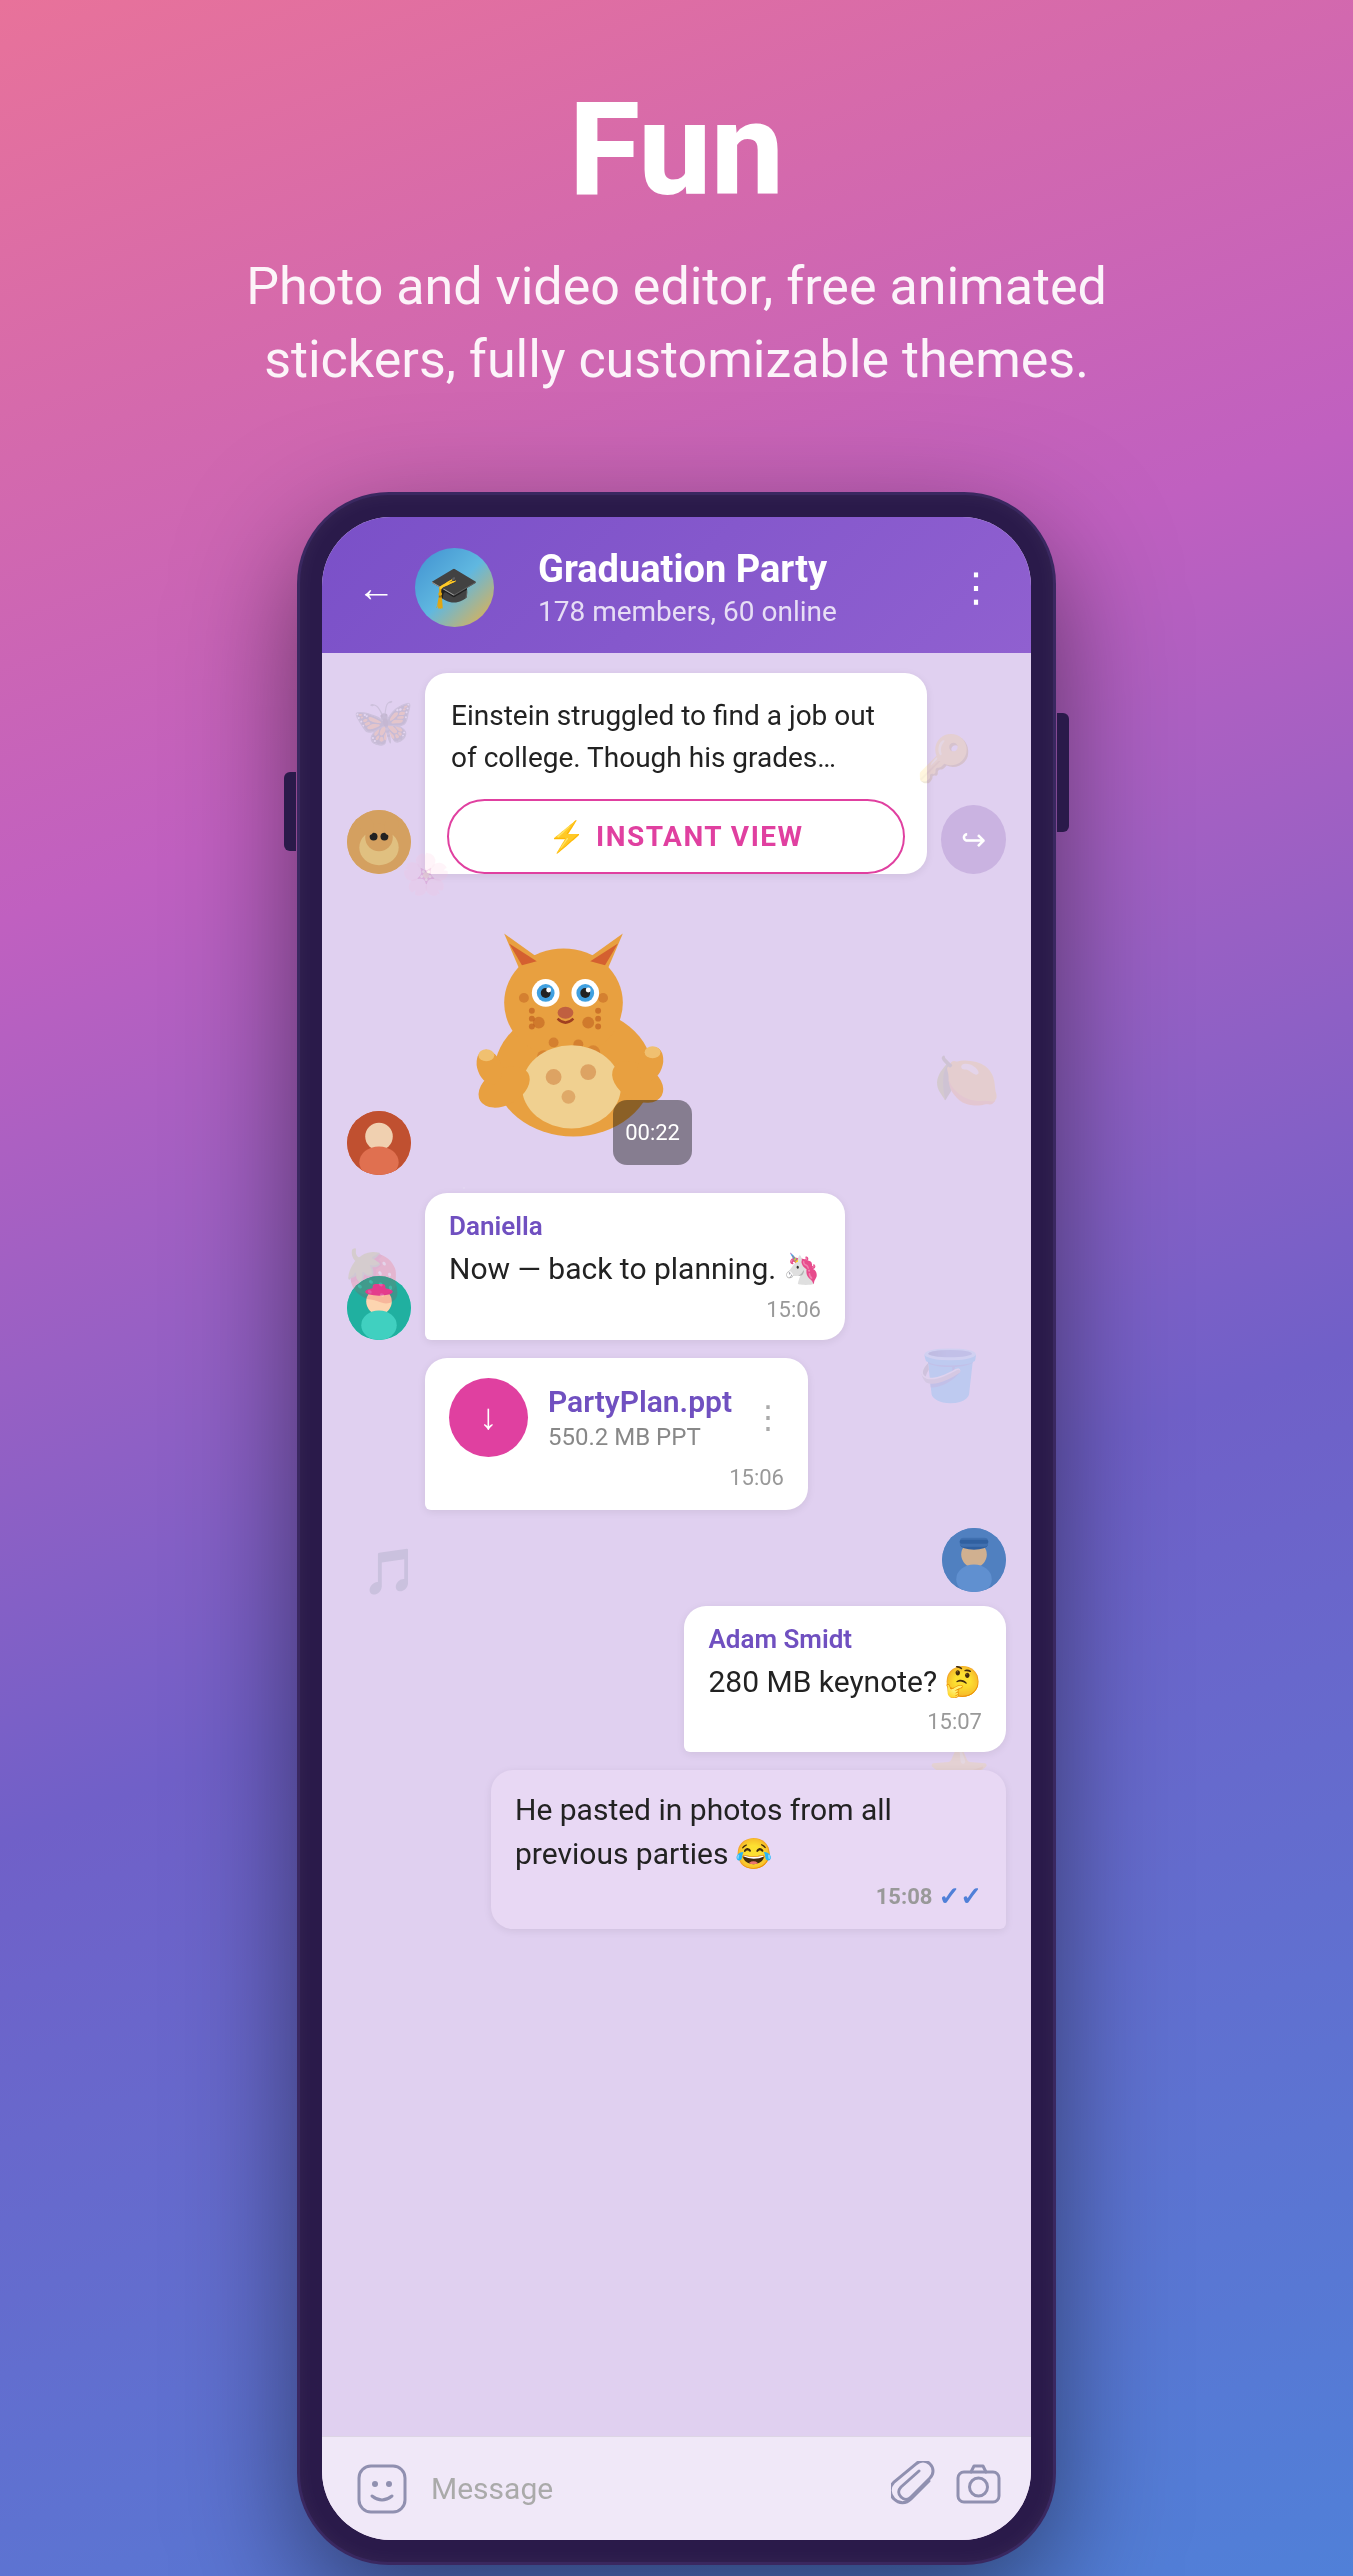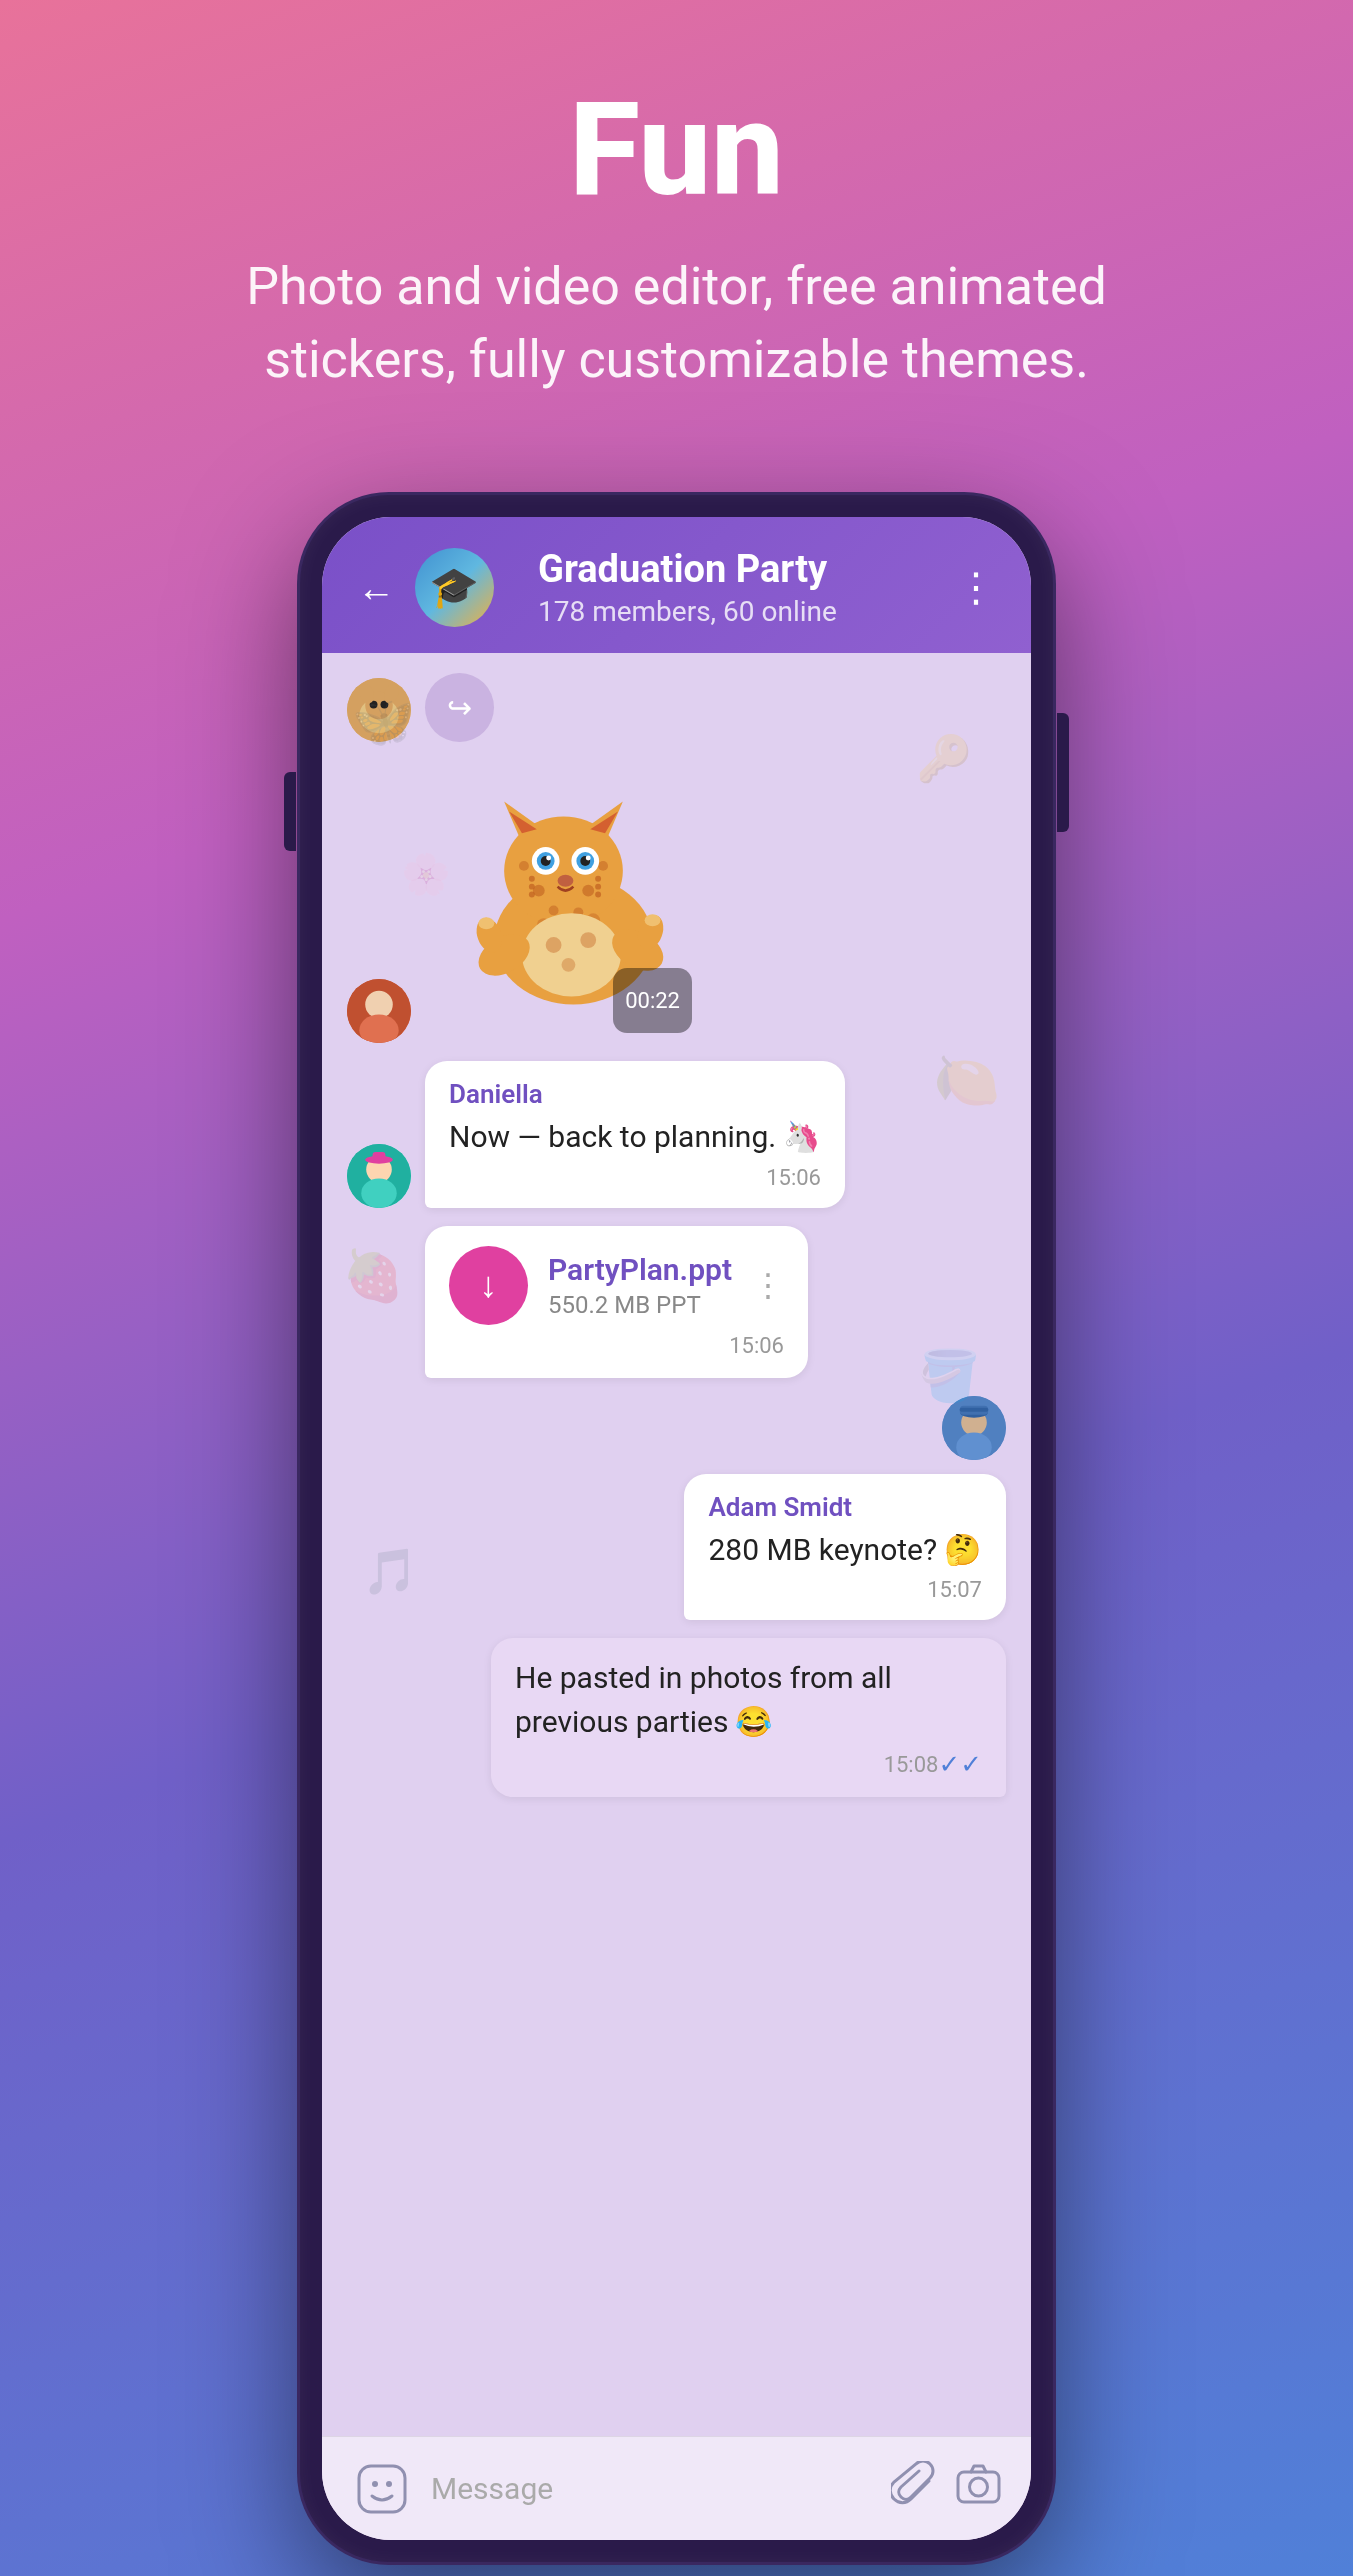--- a/index.html
+++ b/index.html
@@ -243,20 +243,22 @@
       font-size: 22px;
       color: #999;
       text-align: right;
       margin-top: 6px;
     }
 
     .bubble-time.with-ticks {
       display: flex;
       align-items: center;
       justify-content: flex-end;
+      gap: 6px;
+      font-weight: bold;
     }
 
     .ticks {
       color: #5080d8;
       font-size: 26px;
     }
 
     
     .article-bubble {
       background: #fff;
@@ -476,20 +478,29 @@
           <div class="msg-avatar cat">
             <svg width="64" height="64" viewBox="0 0 65 65">
               <circle cx="32.5" cy="32.5" r="32.5" fill="#d4a060"></circle>
               <ellipse cx="32.5" cy="38" rx="20" ry="18" fill="#e0c080"></ellipse>
               <circle cx="32.5" cy="28" r="14" fill="#d4a060"></circle>
               <circle cx="27" cy="27" r="4" fill="#222"></circle>
               <circle cx="38" cy="27" r="4" fill="#222"></circle>
               <ellipse cx="20" cy="16" rx="7" ry="10" fill="#d4a060" transform="rotate(-20 20 16)"></ellipse>
               <ellipse cx="45" cy="16" rx="7" ry="10" fill="#d4a060" transform="rotate(20 45 16)"></ellipse>
             </svg>
+          </div>
+          <div style="display:flex;flex-direction:column;gap:10px;">
+            <div class="article-bubble">
+              <div class="article-text">Einstein struggled to find a job out of college. Though his grades…</div>
+              <div class="instant-view-btn">
+                <span class="iv-lightning">⚡</span>
+                <span class="iv-text">INSTANT VIEW</span>
+              </div>
+            </div>
           </div>
           <div class="share-btn">↪</div>
         </div>
 
         <div class="message-row" style="margin-top:20px;">
           <div class="msg-avatar person1">
             <svg width="64" height="64" viewBox="0 0 65 65">
               <circle cx="32.5" cy="32.5" r="32.5" fill="#c05030"></circle>
               <circle cx="32.5" cy="26" r="14" fill="#f0d0b0"></circle>
               <ellipse cx="32.5" cy="52" rx="20" ry="16" fill="#e07050"></ellipse>

